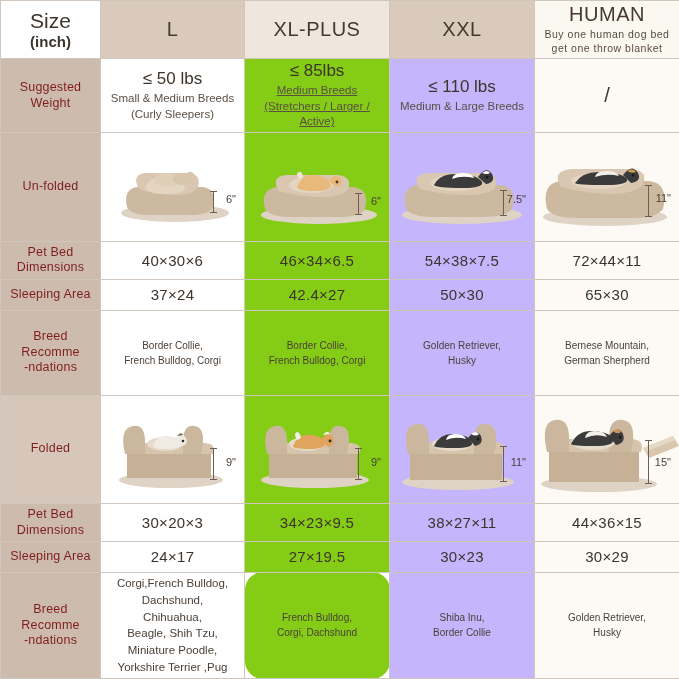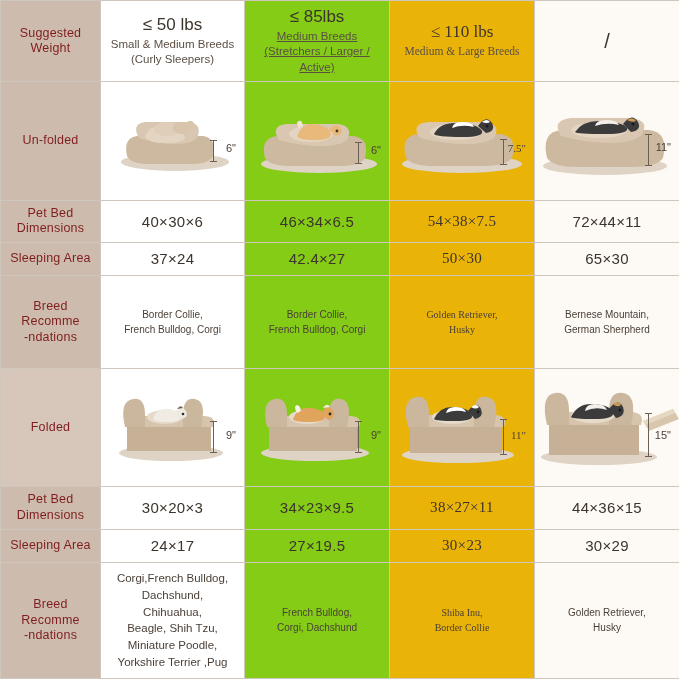--- a/index.html
+++ b/index.html
@@ -68,21 +68,21 @@
     font-size: 10.5px;
     font-weight: normal;
     color: #5a4c40;
     line-height: 1.3;
     margin-top: 2px;
   }
 
   
   .col-a { background: #ffffff; }
   .col-b { background: #84cc16; }
-  .col-c { background: #eab308; font-family: Liberation Serif, serif; }
+  .col-c { background: #c4b5fd; }
   .col-d { background: #fdfaf5; }
 
   .weight-main { font-size: 17px; color: #3d342c; }
   .weight-sub { font-size: 11.5px; color: #5b4f44; line-height: 1.35; display:block; margin-top: 2px;}
   .slash { font-size: 20px; color: #3d342c; }
 
   .dims { font-size: 15px; color: #3d342c; letter-spacing: .3px; }
   .breed { font-size: 10px; color: #4a3f36; line-height: 1.5; }
   .breed.small { font-size: 11.5px; line-height: 1.45; }
 
@@ -120,20 +120,40 @@
 <table class="spec">
   <colgroup>
     <col class="c0">
         <col class="c1">
         <col class="c2">
         <col class="c3">
         <col class="c4">
   </colgroup>
 
   <tbody>
+        <tr style="height:52px;">
+    <th class="corner">
+      <span>Size</span>
+      <span class="sub">(inch)</span>
+    </th>
+    <th class="colhead h-l">
+      <span>L</span>
+    </th>
+    <th class="colhead h-xl">
+      <span>XL-PLUS</span>
+    </th>
+    <th class="colhead h-xxl">
+      <span>XXL</span>
+    </th>
+    <th class="colhead h-hum">
+      <span>HUMAN</span>
+      <span class="human-sub" style="white-space:pre-line;">Buy one human dog bed
+get one throw blanket</span>
+    </th>
+  </tr>
 
   <tr style="height:56px;">
     <td class="rowhead" style="white-space:pre-line;">Suggested
 Weight</td>
     <td class="col-a">
       <span class="weight-main">≤ 50 lbs</span>
       <span class="weight-sub" style="white-space:pre-line;">Small &amp; Medium Breeds
 (Curly Sleepers)</span>
     </td>
     <td class="col-b">
@@ -359,21 +379,21 @@
   <tr style="height:96px;">
     <td class="rowhead" style="white-space:pre-line;">Breed
 Recomme
 -ndations</td>
     <td class="col-a breed small" style="white-space:pre-line;">Corgi,French Bulldog,
 Dachshund,
 Chihuahua,
 Beagle, Shih Tzu,
 Miniature Poodle,
 Yorkshire Terrier ,Pug</td>
-    <td class="col-b breed" style="white-space:pre-line;">French Bulldog,
+    <td class="col-b breed" style="white-space:pre-line;border-radius:18px;">French Bulldog,
 Corgi, Dachshund</td>
     <td class="col-c breed" style="white-space:pre-line;">Shiba Inu,
 Border Collie</td>
     <td class="col-d breed" style="white-space:pre-line;">Golden Retriever,
 Husky</td>
   </tr>
 
 </tbody>
     </table>
 </div>

